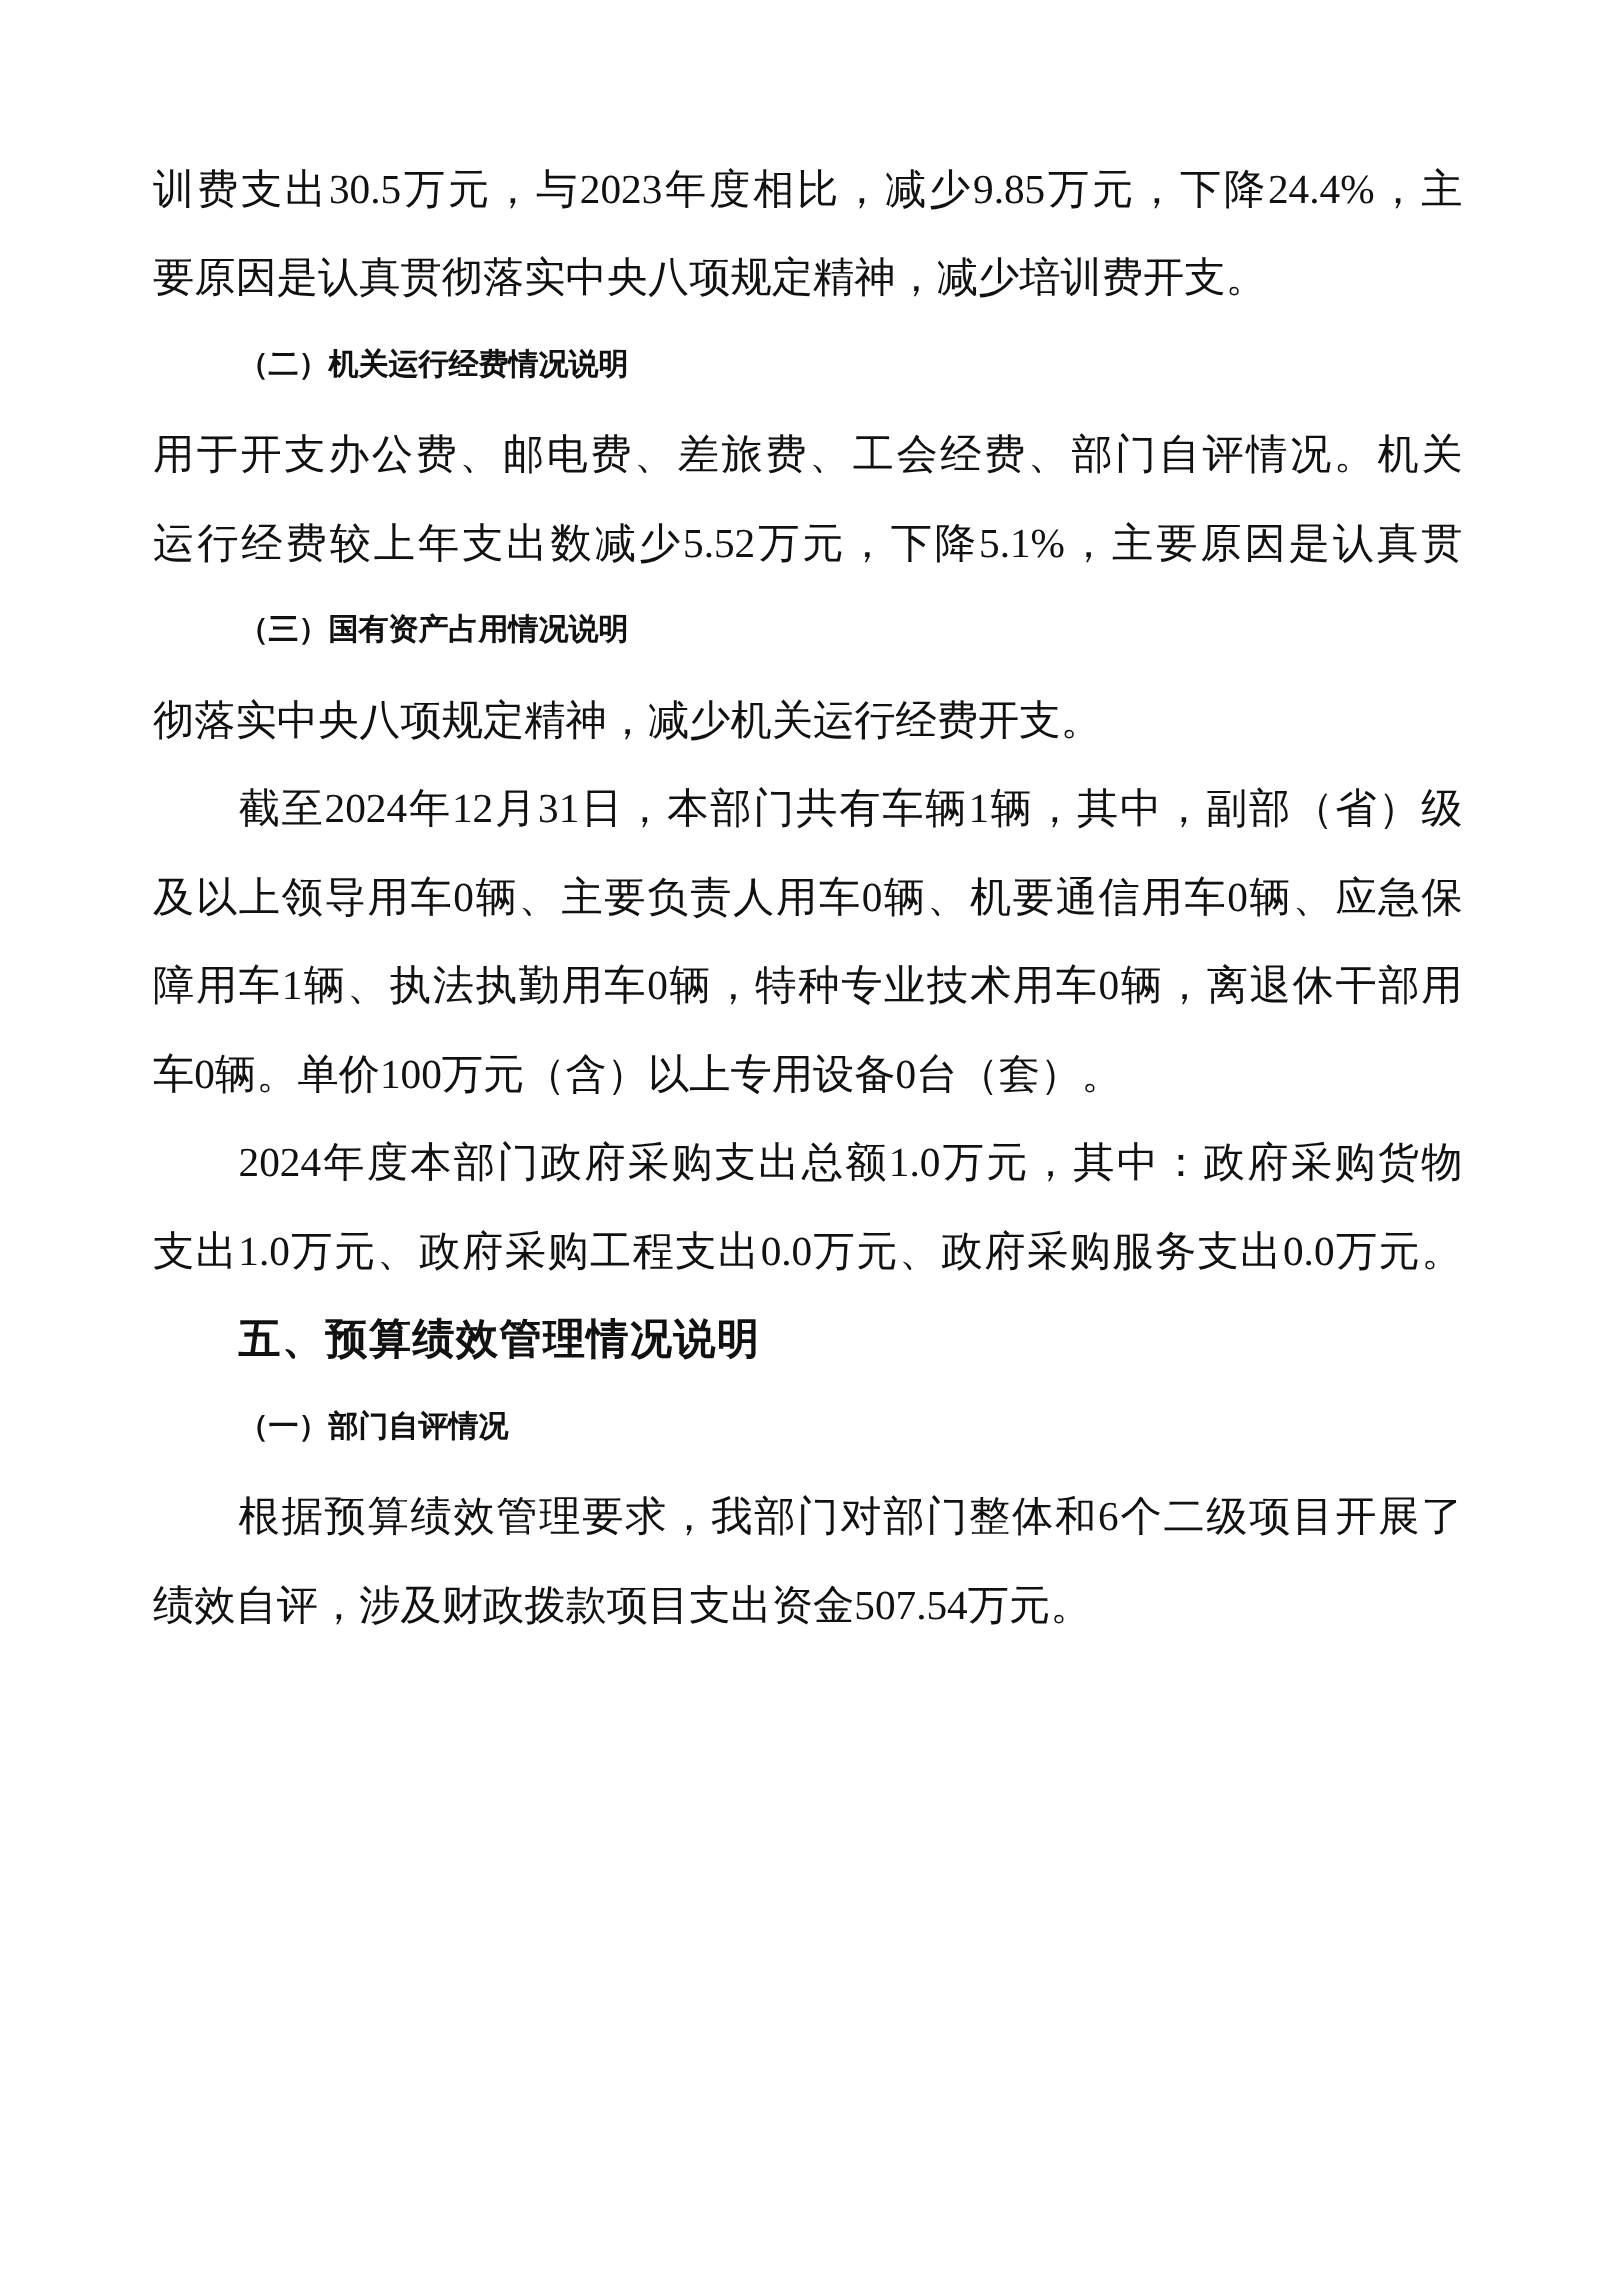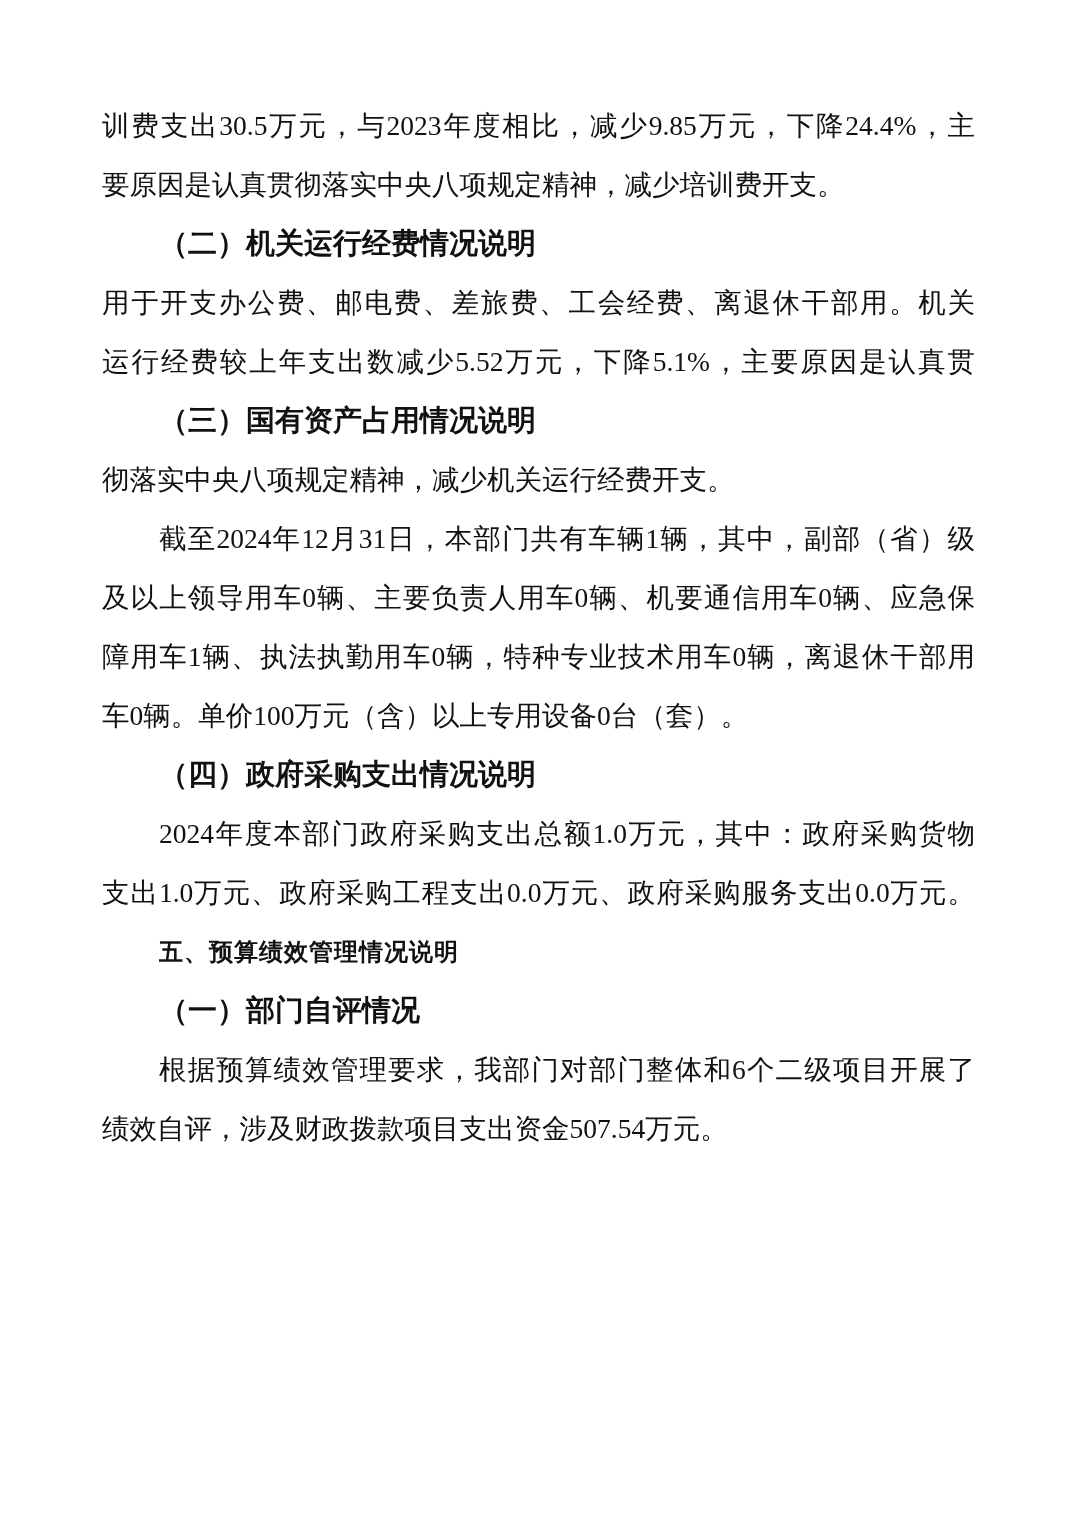--- a/index.html
+++ b/index.html
@@ -32,25 +32,25 @@
   }
   .left {
     text-align: left;
     text-align-last: left;
   }
   .indent {
     text-indent: 57px;
   }
   .sub-heading {
     font-weight: bold;
-    font-size: 29px;
+    font-size: 20px;
   }
   .main-heading {
     font-weight: bold;
-    font-size: 24px;
+    font-size: 28px;
     font-family: "Liberation Sans", "DejaVu Sans", sans-serif;
     letter-spacing: 1px;
   }
   .page-number {
     position: absolute;
     top: 1428px;
     left: 0;
     width: 1075px;
     text-align: center;
     font-size: 23px;
@@ -58,29 +58,28 @@
   }
 </style>
 </head>
 <body>
 
 <div class="page">
 
   <div class="line justify">训费支出30.5万元，与2023年度相比，减少9.85万元，下降24.4%，主</div>
   <div class="line left">要原因是认真贯彻落实中央八项规定精神，减少培训费开支。</div>
   <div class="line sub-heading indent left">（二）机关运行经费情况说明</div>
-  <div class="line justify">用于开支办公费、邮电费、差旅费、工会经费、离退休干部用。机关</div>
+  <div class="line justify">用于开支办公费、邮电费、差旅费、工会经费、部门自评情况。机关</div>
   <div class="line justify">运行经费较上年支出数减少5.52万元，下降5.1%，主要原因是认真贯</div>
   <div class="line sub-heading indent left">（三）国有资产占用情况说明</div>
   <div class="line left">彻落实中央八项规定精神，减少机关运行经费开支。</div>
   <div class="line justify indent">截至2024年12月31日，本部门共有车辆1辆，其中，副部（省）级</div>
   <div class="line justify">及以上领导用车0辆、主要负责人用车0辆、机要通信用车0辆、应急保</div>
   <div class="line justify">障用车1辆、执法执勤用车0辆，特种专业技术用车0辆，离退休干部用</div>
   <div class="line left">车0辆。单价100万元（含）以上专用设备0台（套）。</div>
-  <div class="line sub-heading indent left">（四）政府采购支出情况说明</div>
   <div class="line justify indent">2024年度本部门政府采购支出总额1.0万元，其中：政府采购货物</div>
   <div class="line justify">支出1.0万元、政府采购工程支出0.0万元、政府采购服务支出0.0万元。</div>
   <div class="line main-heading indent left">五、预算绩效管理情况说明</div>
   <div class="line sub-heading indent left">（一）部门自评情况</div>
   <div class="line justify indent">根据预算绩效管理要求，我部门对部门整体和6个二级项目开展了</div>
   <div class="line left">绩效自评，涉及财政拨款项目支出资金507.54万元。</div>
 
   <div class="page-number">6</div>
 
 </div>

